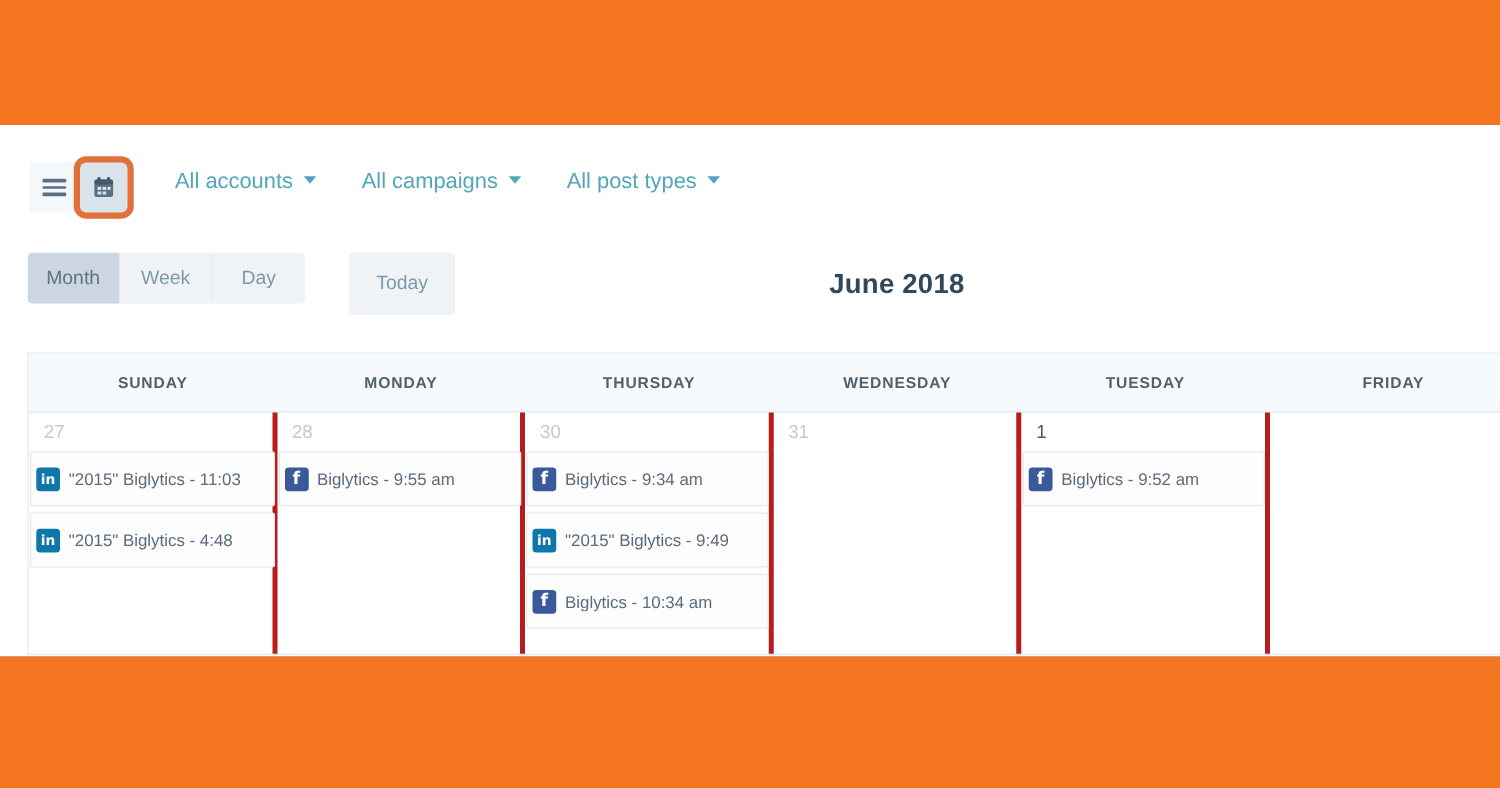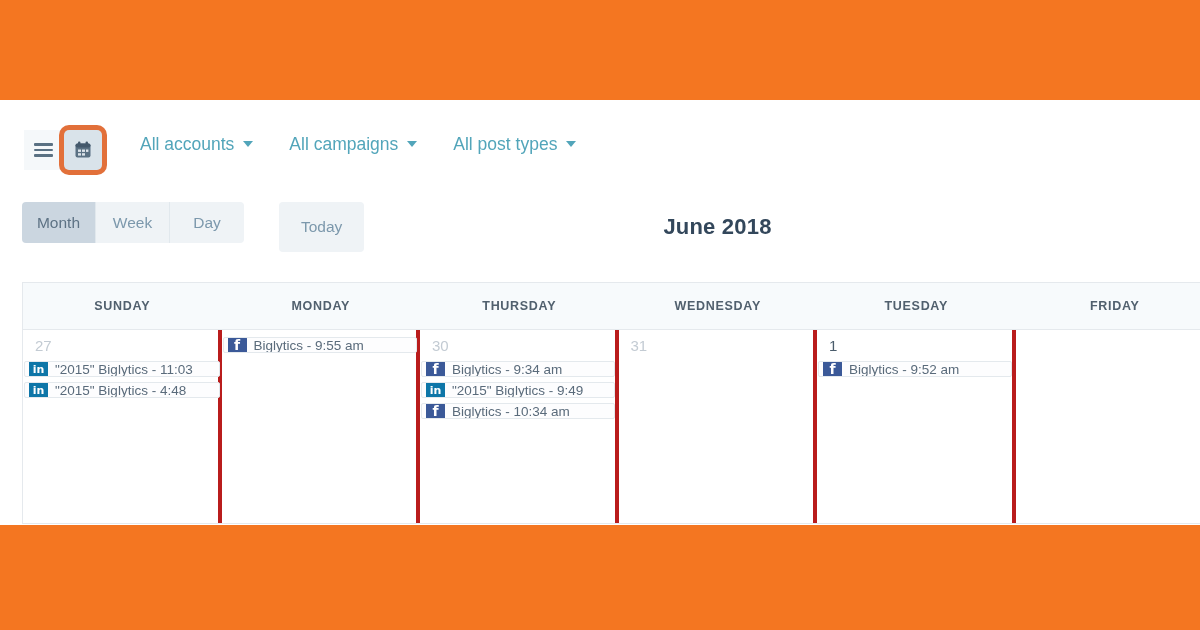--- a/index.html
+++ b/index.html
@@ -223,21 +223,21 @@
     margin-bottom: 6px;
     line-height: 18px;
   }
   .day-num.current { color: #4A5C6B; }
 
   .events { position: relative; }
 
   .event {
     display: flex;
     align-items: center;
-    height: 16px;
+    height: 44px;
     margin: 0 0 5px 1px;
     background: #FDFDFE;
     border: 1px solid #E4E9ED;
     border-radius: 2px;
     width: 194px;
     padding-left: 4px;
     cursor: pointer;
     overflow: hidden;
     white-space: nowrap;
   }
@@ -349,20 +349,21 @@
               <span class="ev-icon linkedin">in</span>
               <span class="ev-text">"2015" Biglytics - 11:03</span>
             </div>
             <div class="event">
               <span class="ev-icon linkedin">in</span>
               <span class="ev-text">"2015" Biglytics - 4:48</span>
             </div>
           </div>
         </div>
         <div class="cal-cell">
+          <div class="day-num">28</div>
           <div class="events">
             <div class="event">
               <span class="ev-icon facebook">f</span>
               <span class="ev-text">Biglytics - 9:55 am</span>
             </div>
           </div>
         </div>
         <div class="cal-cell">
           <div class="day-num">30</div>
           <div class="events">

